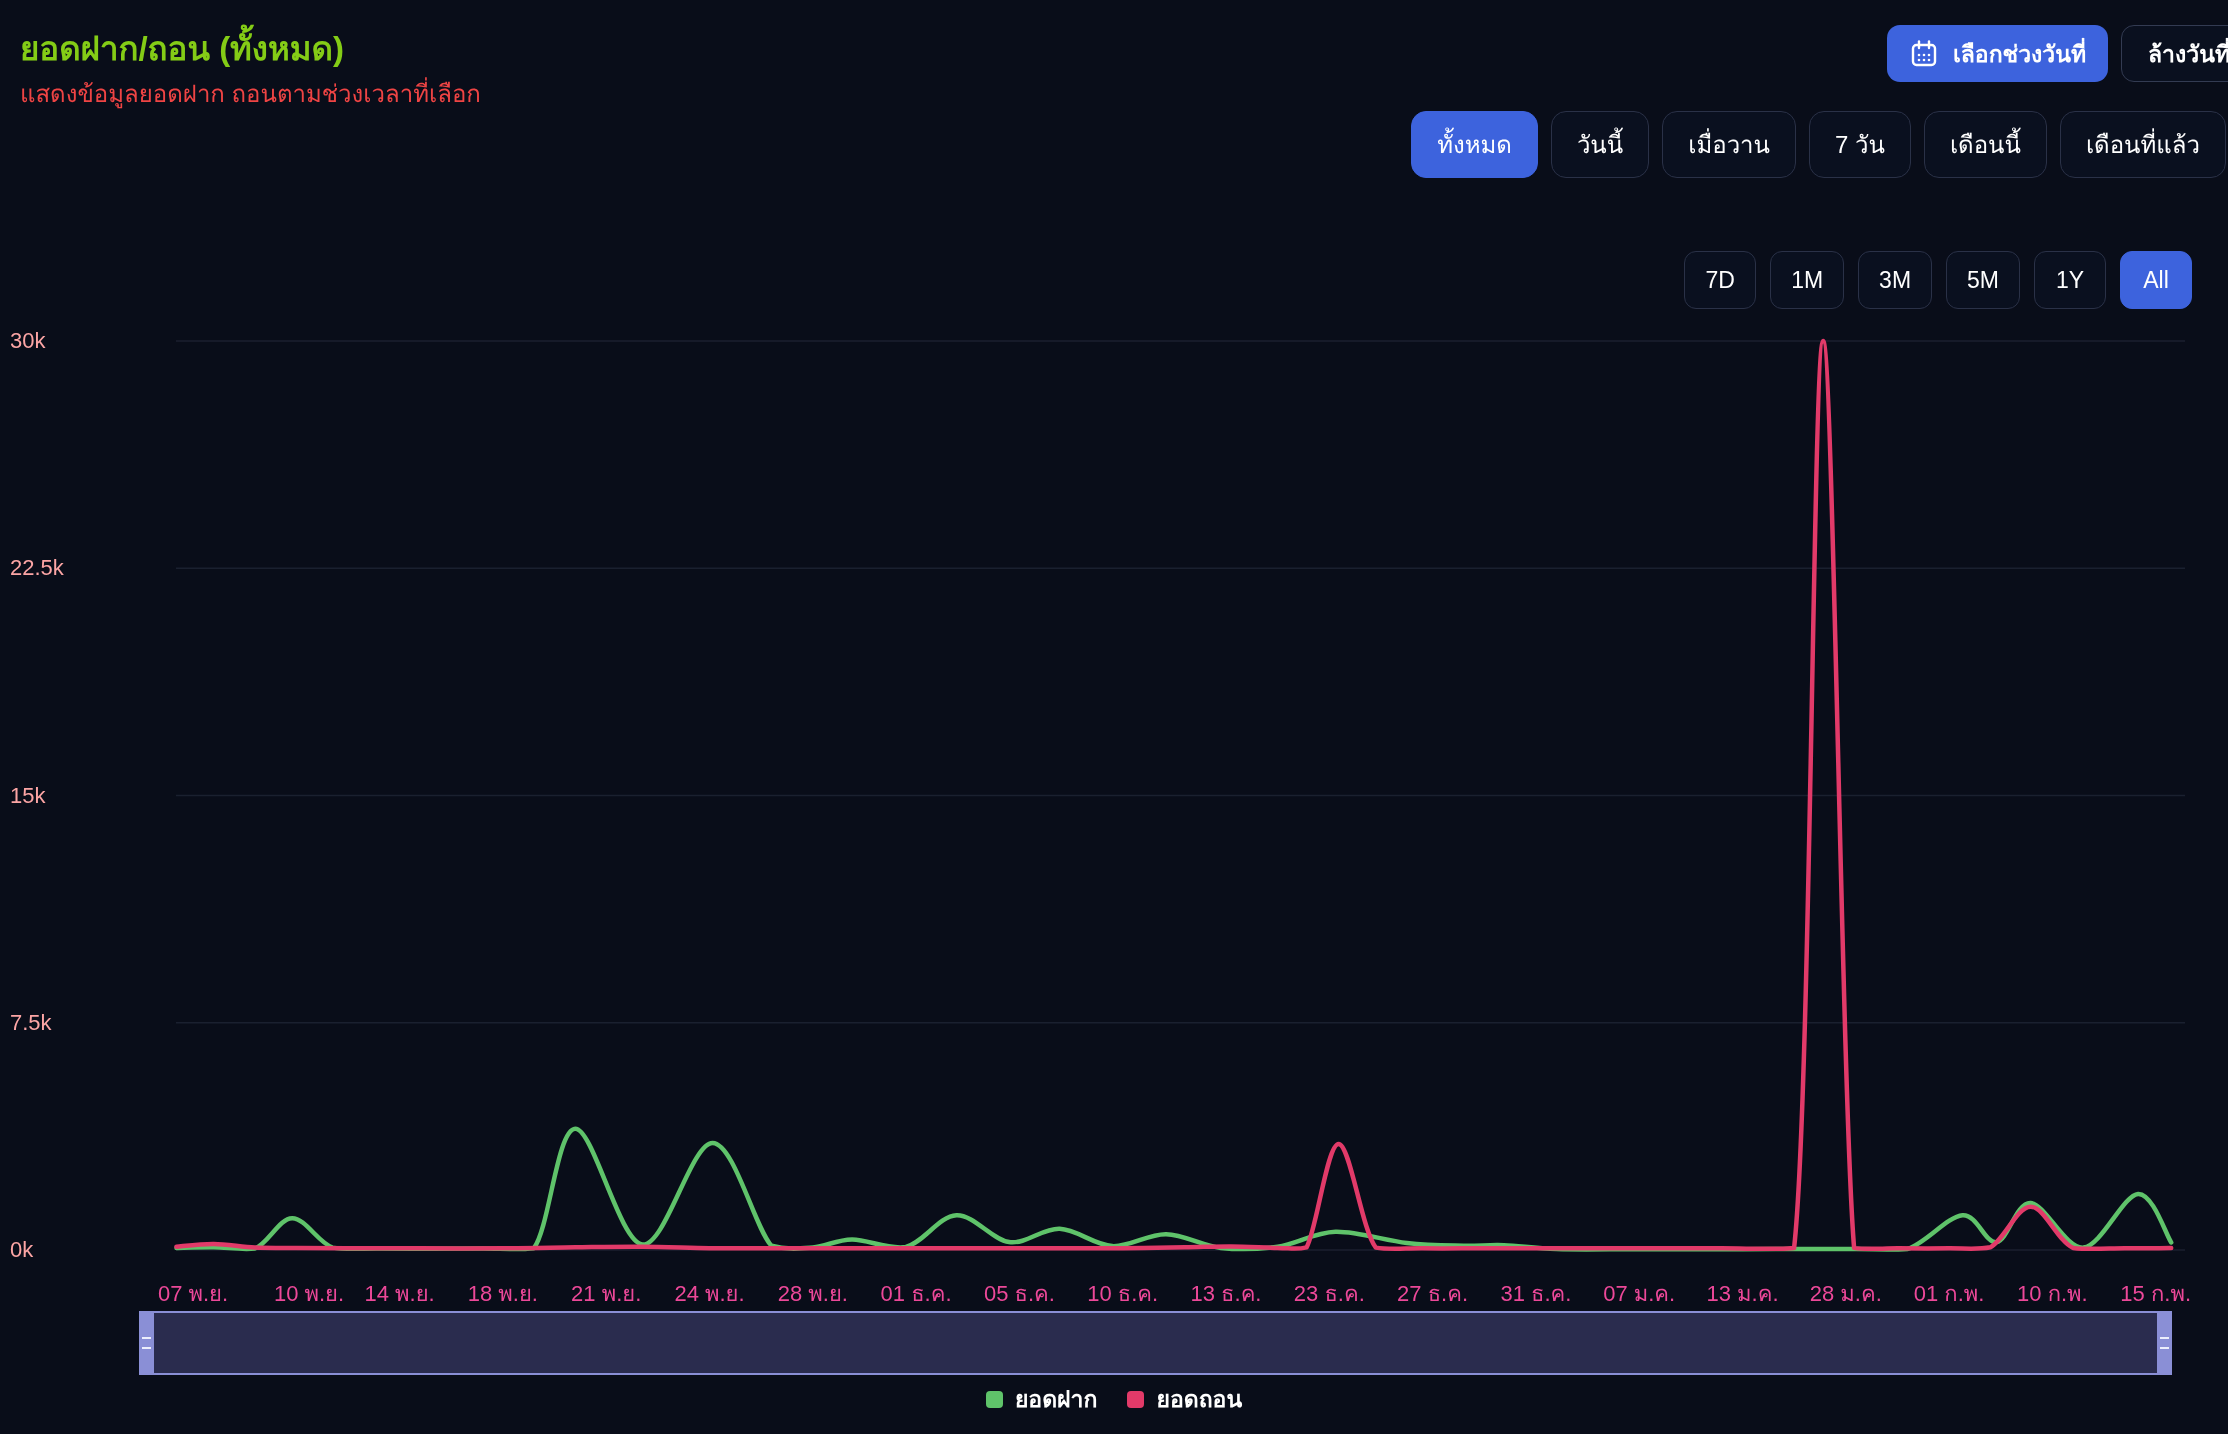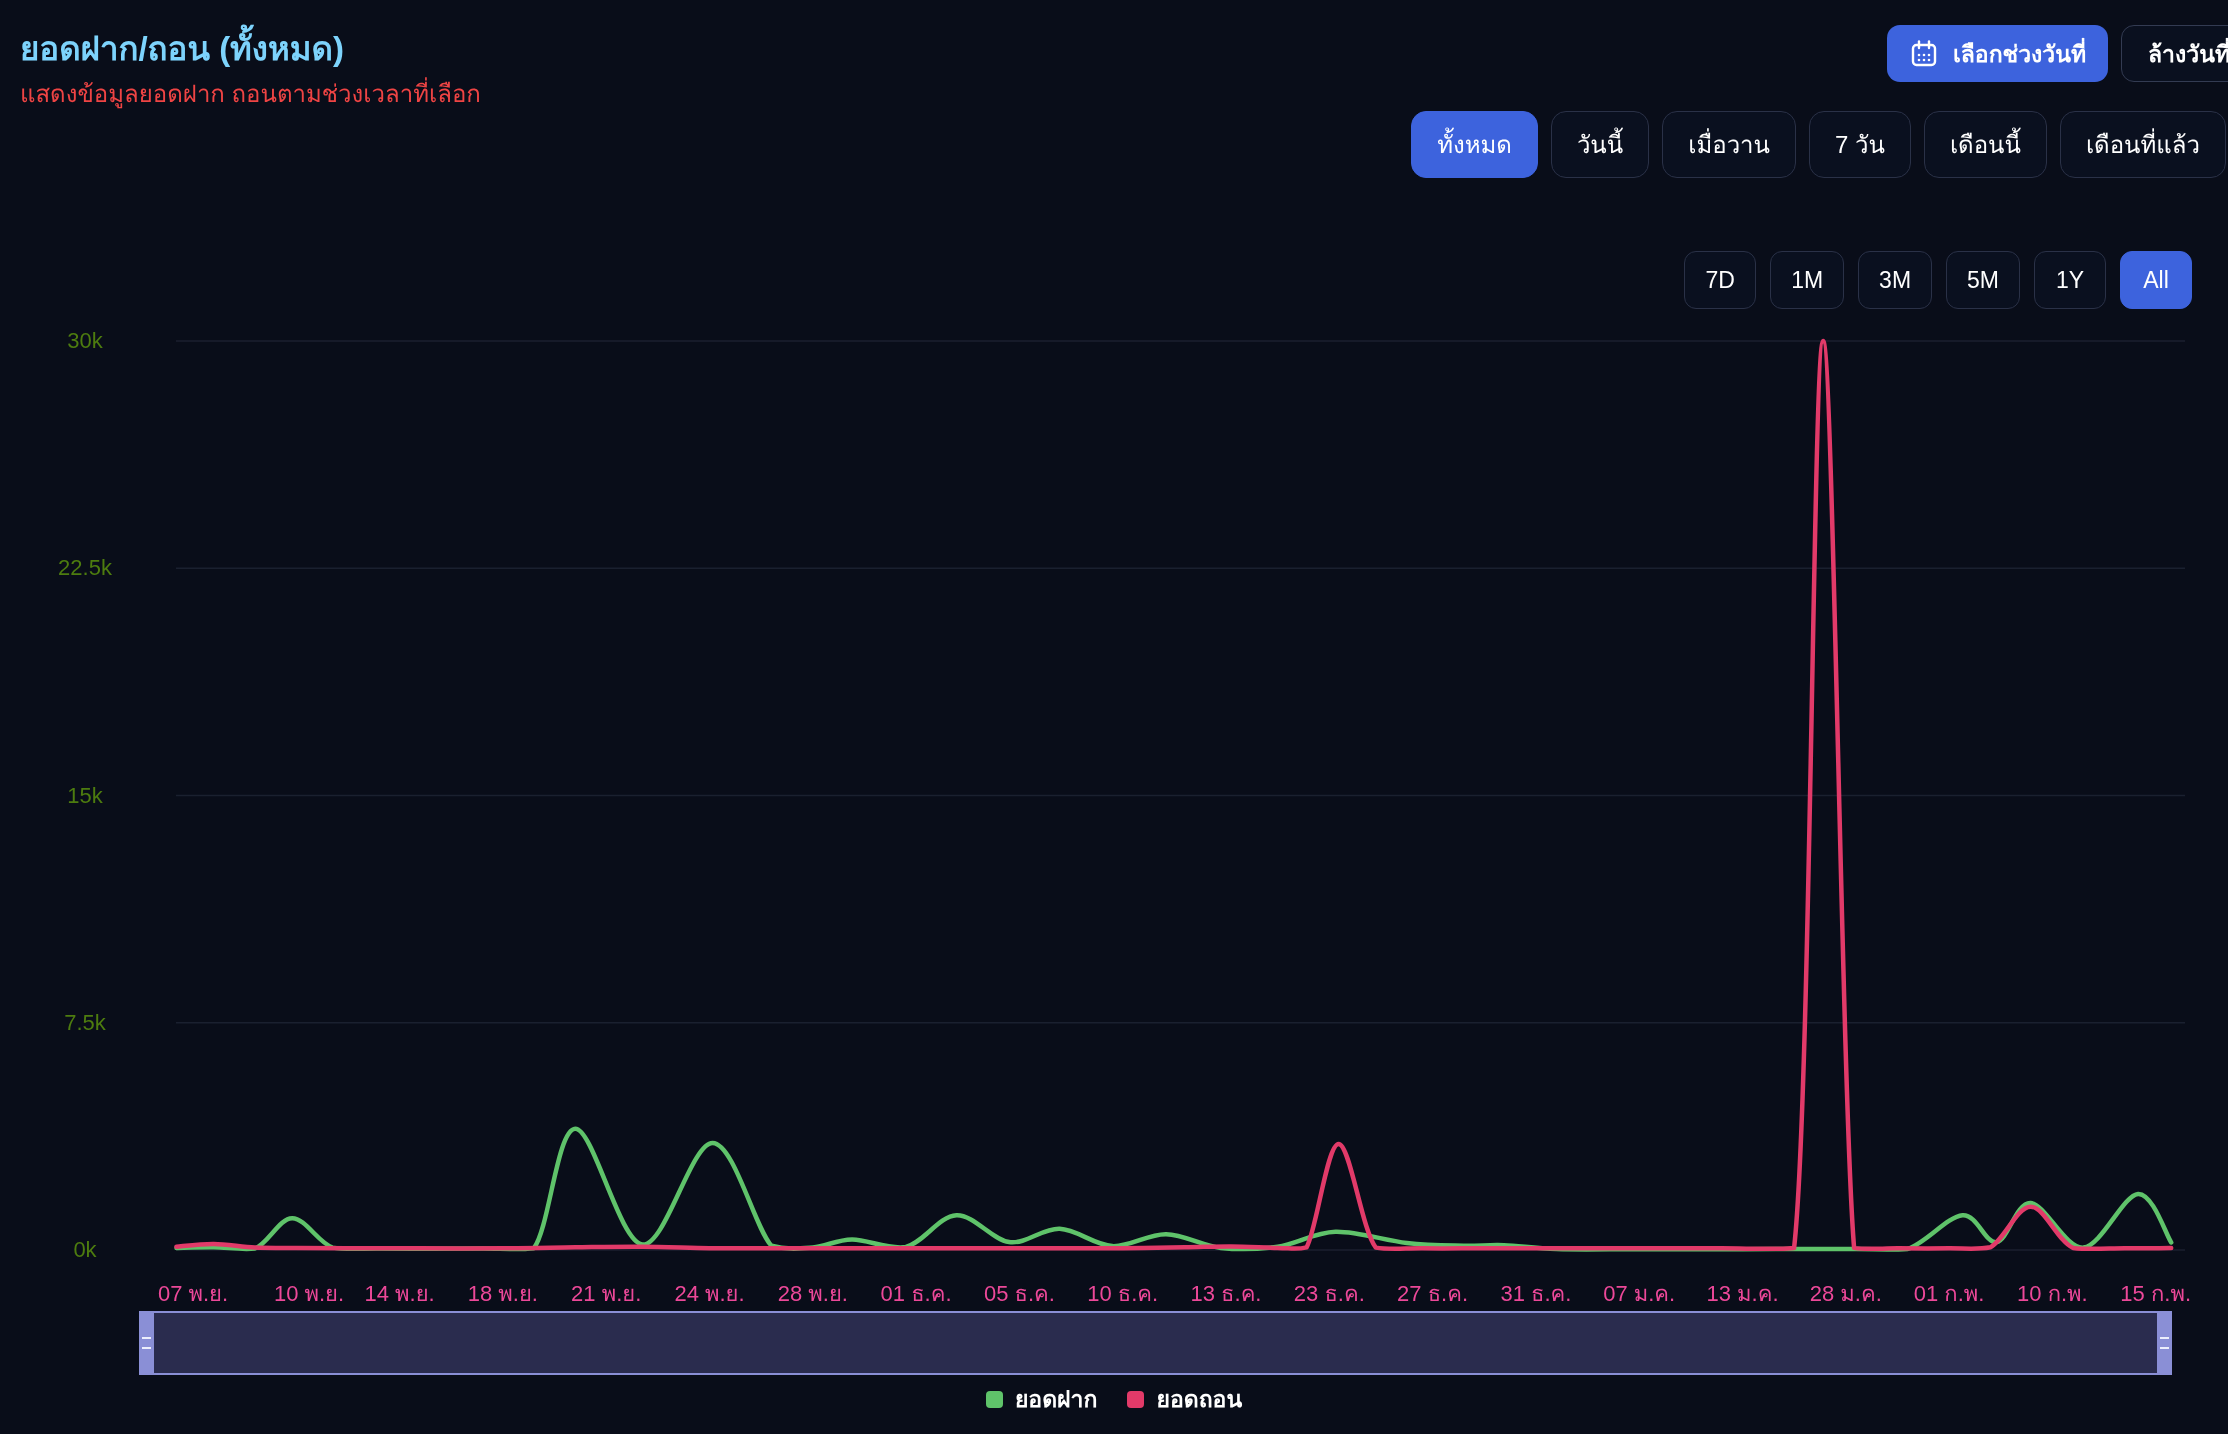--- a/index.html
+++ b/index.html
@@ -2,21 +2,21 @@
 <html><head>
 <meta charset="utf-8">
 <style>
   html,body{margin:0;padding:0;}
   body{
     width:2228px;height:1434px;position:relative;overflow:hidden;
     background:#090d19;color:#f2f5fa;
     font-family:"Liberation Sans","DejaVu Sans",sans-serif;
   }
   
-  .page-title{position:absolute;left:20px;top:22px;margin:0;font-size:33px;font-weight:700;color:#7dd3fc;}
+  .page-title{position:absolute;left:20px;top:22px;margin:0;font-size:33px;font-weight:700;color:#84cc16;}
   .page-subtitle{position:absolute;left:20px;top:74px;margin:0;font-size:24px;color:#ef4444;}
   
   .btn{box-sizing:border-box;cursor:pointer;display:flex;align-items:center;justify-content:center;}
   .btn-primary{
     position:absolute;left:1887px;top:25px;width:221px;height:57px;
     background:#3d63dd;border:none;border-radius:13px;color:#fff;
     font-size:23px;font-weight:700;gap:14px;font-family:inherit;
   }
   .btn-ghost{
     position:absolute;left:2121px;top:25px;width:190px;height:57px;
@@ -28,21 +28,21 @@
   .chip{
     box-sizing:border-box;height:67px;padding:0 25px;border-radius:15px;cursor:pointer;
     background:#0a101f;border:1px solid #2a3147;color:#fff;font-size:24px;font-weight:400;font-family:inherit;
   }
   .chip.active{background:#3d63dd;border-color:#3d63dd;}
   .range-row{position:absolute;top:251px;left:0;right:36px;height:58px;display:flex;justify-content:flex-end;gap:14px;}
   .range-row .chip{height:58px;min-width:72px;padding:0 20px;border-radius:12px;font-size:23px;}
   
   #chartSvg{position:absolute;left:0;top:0;}
   .plot-region{position:absolute;left:176px;top:341px;width:2009px;height:909px;background:transparent;}
-  .ytick{position:absolute;left:10px;width:150px;text-align:center;font-size:22px;color:#4d7c0f;}
+  .ytick{position:absolute;left:10px;width:150px;text-align:left;font-size:22px;color:#fca5a5;}
   .xtick{position:absolute;top:1276px;width:150px;text-align:center;font-size:22px;color:#ec4899;}
   
   .brush{
     position:absolute;left:139px;top:1311px;width:2033px;height:64px;box-sizing:border-box;
     background:#2a2c4e;border:2px solid #8a8fd6;border-radius:2px;cursor:grab;
   }
   .handle{position:absolute;top:-2px;bottom:-2px;width:15px;background:#8a8fd6;display:flex;align-items:center;justify-content:center;cursor:ew-resize;}
   .handle.left{left:-2px;}
   .handle.right{right:-2px;}
   .grip{width:9px;height:8px;border-top:2px solid #eceefc;border-bottom:2px solid #eceefc;}

